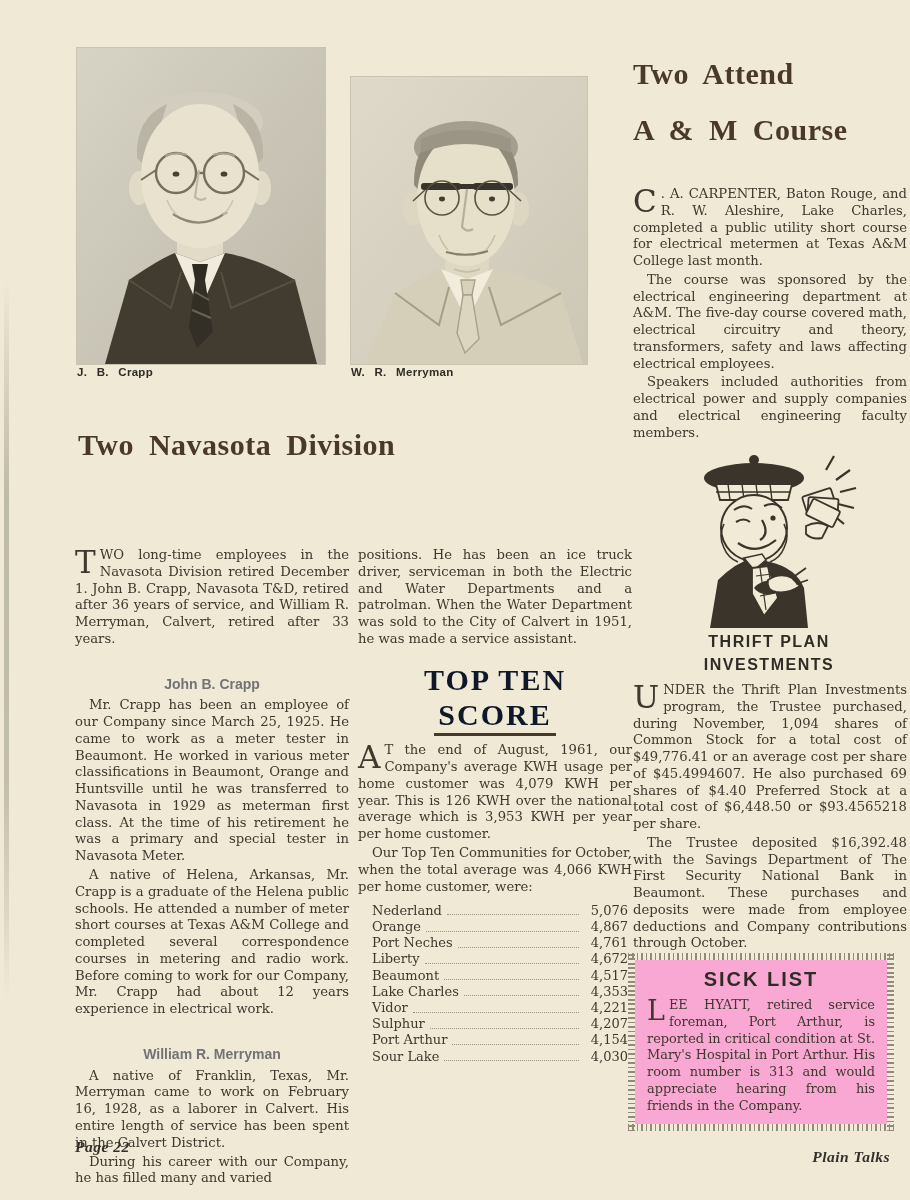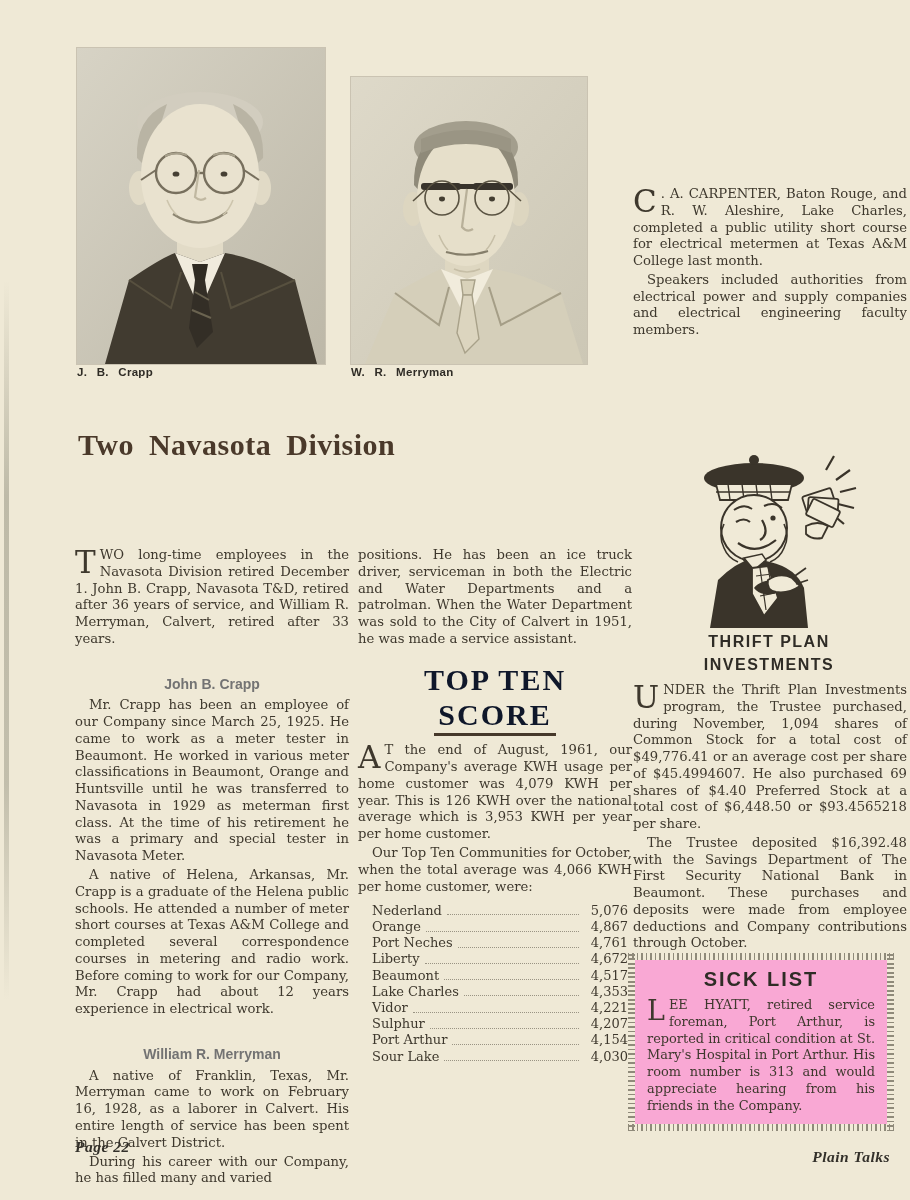--- a/index.html
+++ b/index.html
@@ -118,22 +118,27 @@
       <path d="M103,192 Q116,198 129,192" stroke="#c6bea6" stroke-width="1.5" fill="none"></path>
       <path d="M14,287 L44,216 Q80,196 90,192 L116,202 L142,192 Q172,196 210,216 L232,287 Z" fill="#d5cfba"></path>
       <path d="M44,216 L88,248 L98,210 M210,216 L150,248 L138,210" fill="none" stroke="#a59e87" stroke-width="2"></path>
       <path d="M90,192 L116,244 L142,192 L116,202 Z" fill="#f1ecdc"></path>
       <path d="M110,203 L124,203 L121,218 L112,218 Z" fill="#d9d2ba" stroke="#a8a189" stroke-width="1.4"></path>
       <path d="M112,218 L121,218 L128,262 L114,276 L106,256 Z" fill="#dcd5bf" stroke="#a8a189" stroke-width="1.4"></path>
     </svg>
   </div>
   <div class="caption" style="left:351px;top:366px;width:236px;">W. R. Merryman</div>
 
+  <div class="headline" style="left:633px;top:57px;width:270px;">
+    <div class="hl-line">Two Attend</div>
+    <div class="hl-line">A &amp; M Course</div>
+  </div>
   <div class="coltext" style="left:633px;top:186px;width:274px;">
     <p><span class="dc">C</span><span>. A. CARPENTER, Baton Rouge, and R. W. Aleshire, Lake Charles, completed a public utility short course for electrical metermen at Texas A&amp;M College last month.</span></p>
+    <p class="ind">The course was sponsored by the electrical engineering department at A&amp;M. The five-day course covered math, electrical circuitry and theory, transformers, safety and laws affecting electrical employees.</p>
     <p class="ind">Speakers included authorities from electrical power and supply companies and electrical engineering faculty members.</p>
   </div>
 
   <div style="position:absolute;left:658px;top:440px;width:222px;height:188px;">
     <svg width="222" height="188" viewBox="0 0 222 188">
       <g stroke="#3a342a" fill="none" stroke-width="2">
         <path d="M168,30 L176,16 M178,40 L192,30 M182,52 L198,48 M180,64 L196,68 M174,74 L186,84" stroke-width="2.2"></path>
       </g>
       <g>
         <rect x="146" y="52" width="30" height="18" rx="2" fill="#f0ead7" stroke="#3a342a" stroke-width="1.8" transform="rotate(-18 161 61)"></rect>

